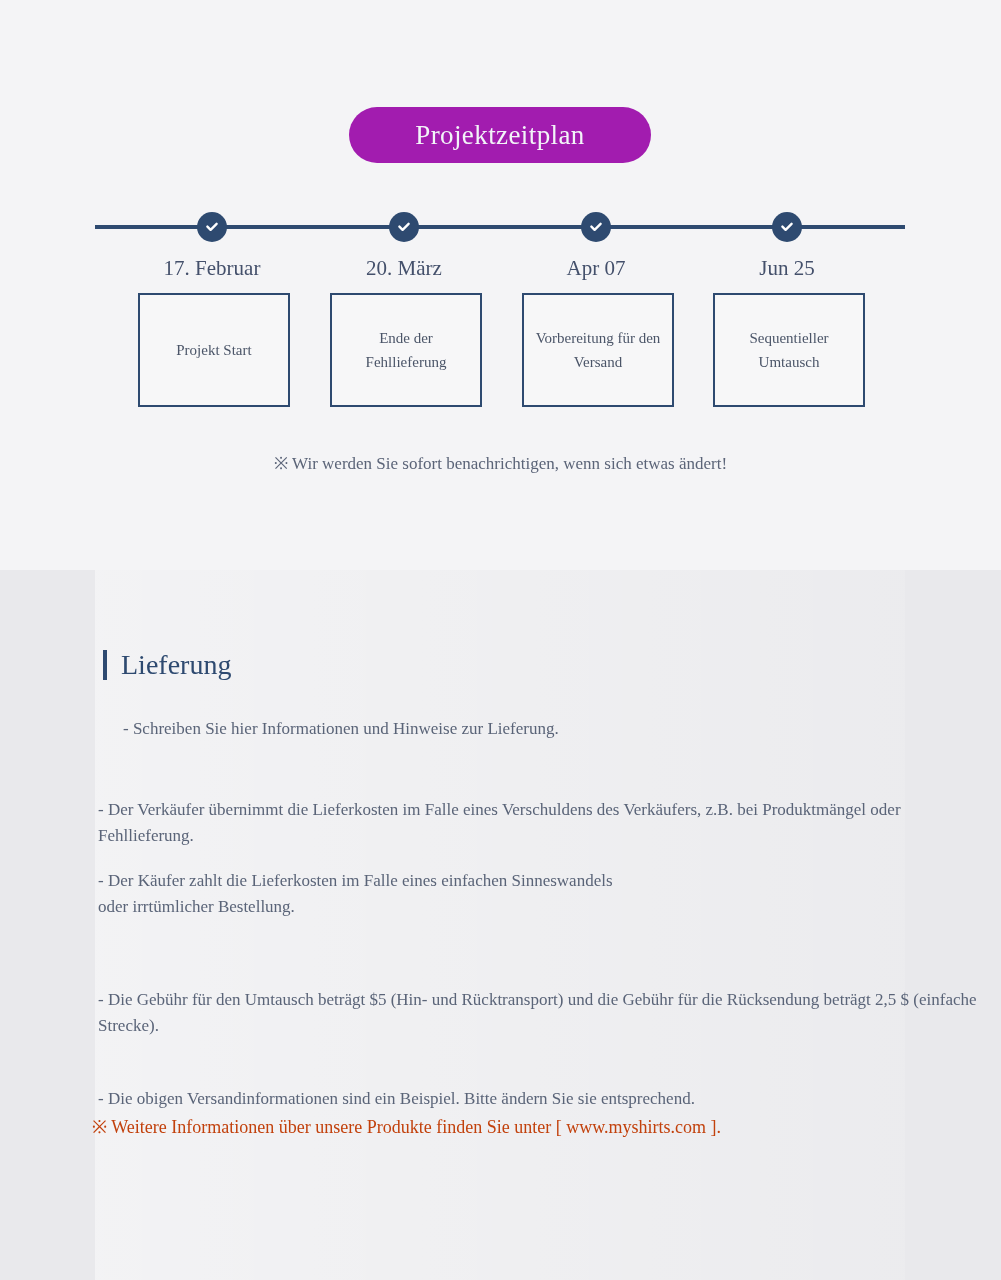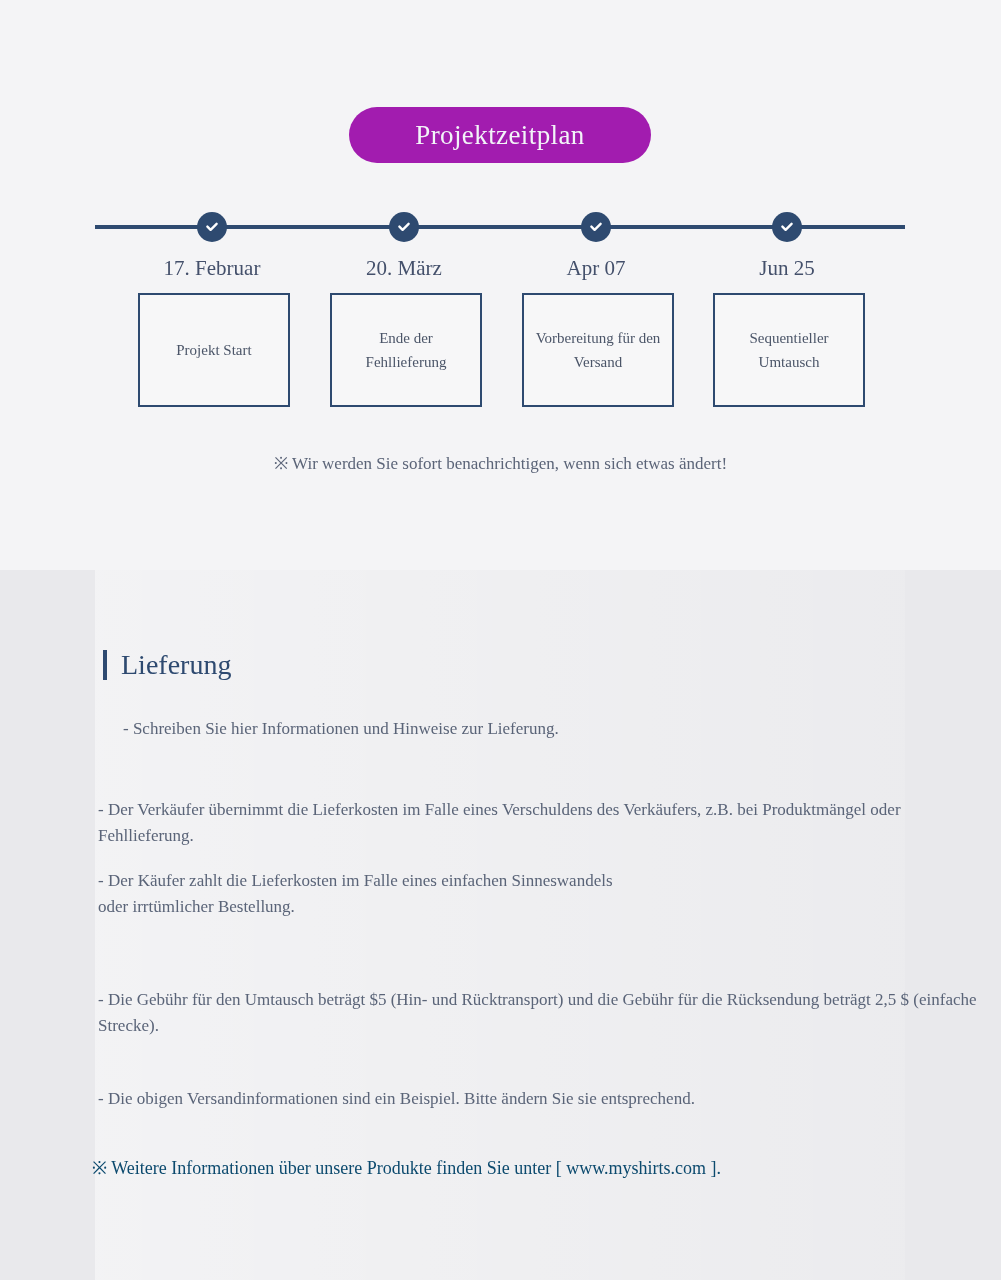--- a/index.html
+++ b/index.html
@@ -161,24 +161,24 @@
   }
   #para-0 { top: 716px; margin-left: 25px; }
   #para-1 { top: 789px; margin-top: 8px; }
   #para-2 { top: 868px; }
   #para-3 { top: 987px; }
   #para-4 { top: 1086px; }
 
   #footer-note {
     position: absolute;
     left: 92px;
-    top: 1155px;
+    top: 1114px;
     width: 890px;
     font-size: 18px;
-    color: #0c4a6e;
+    color: #c2410c;
   }
 </style>
 </head>
 <body>
 
 <div id="timeline-section">
 
   <div id="title-badge">
     <span class="title-text">Projektzeitplan</span>
   </div>

